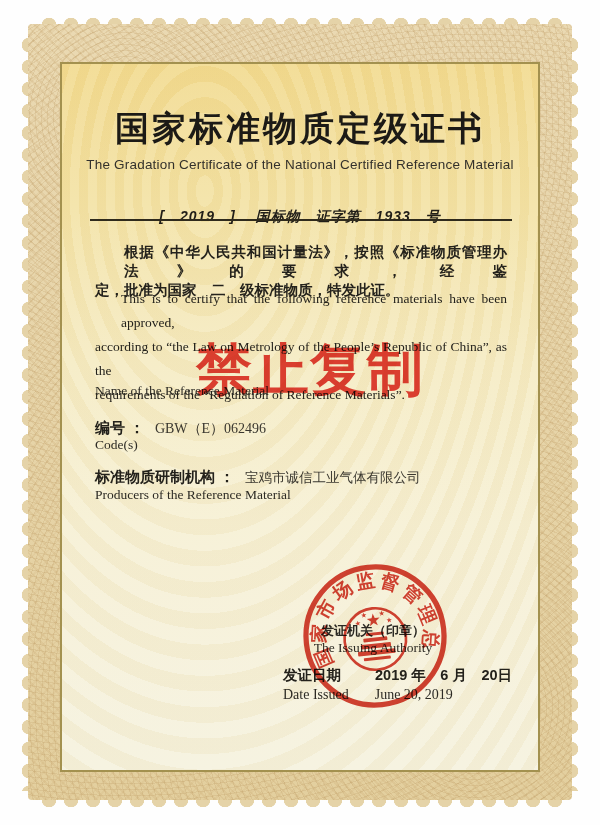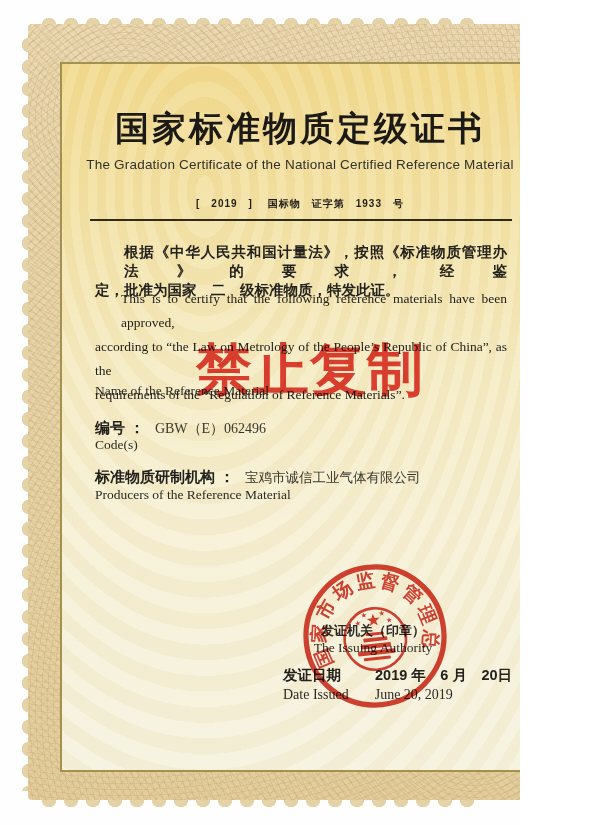--- a/index.html
+++ b/index.html
@@ -1,16 +1,16 @@
 <!DOCTYPE html>
 <html><head>
 <meta charset="utf-8">
 <style>
   html,body{margin:0;padding:0;background:#ffffff;}
-  .cert{position:relative;width:520px;height:825px;background:#fefefe;overflow:hidden;
+  .cert{position:relative;width:600px;height:825px;background:#fefefe;overflow:hidden;
         font-family:"Liberation Sans",sans-serif;color:#262420;}
   
   .frame{position:absolute;left:28px;top:24px;width:544px;height:776px;border-radius:4px;
     background:
       repeating-radial-gradient(circle at 18% 12%, rgba(184,148,92,.20) 0 1px, transparent 1px 6px),
       repeating-radial-gradient(circle at 82% 88%, rgba(184,148,92,.20) 0 1px, transparent 1px 6px),
       repeating-linear-gradient(45deg, rgba(196,160,104,.18) 0 2px, transparent 2px 6px),
       repeating-linear-gradient(-45deg, rgba(196,160,104,.12) 0 2px, transparent 2px 7px),
       linear-gradient(180deg,#ead9b2,#e3cf9e);}
   .scallop{position:absolute;}
@@ -30,21 +30,21 @@
   .inner{position:absolute;left:60px;top:62px;width:476px;height:706px;
     border:2px solid #a3914f;
     background:
       repeating-radial-gradient(ellipse at 30% 18%, rgba(255,255,255,.10) 0 9px, rgba(210,172,92,.07) 9px 18px),
       linear-gradient(180deg,#f2da8e 0%,#f3e2a4 20%,#f5ebc2 42%,#f6f0d4 65%,#f5f2de 100%);}
   .abs{position:absolute;}
   .ctr{left:0;width:600px;text-align:center;}
   .title{top:106px;font-size:34px;font-weight:bold;letter-spacing:3px;color:#1c1a16;
          font-family:"Liberation Serif",serif;}
   .subtitle{top:157px;font-size:13.5px;color:#33312c;letter-spacing:0.2px;}
-  .certno{top:197px;font-size:10px;font-weight:bold;color:#211e18;letter-spacing:1px;}
+  .certno{top:208px;font-size:14px;font-weight:bold;color:#211e18;letter-spacing:1px;font-style:italic;}
   .rule{top:219px;left:90px;width:422px;height:2px;background:#2f2a1c;}
   .para{left:95px;width:412px;}
   .para-zh{top:243px;font-size:14.5px;font-weight:bold;line-height:19px;color:#24221c;}
   .para-en{top:287px;font-size:13.5px;line-height:24px;color:#24221c;
            font-family:"Liberation Serif",serif;}
   .j{text-align:justify;text-align-last:justify;}
   .ind-zh{padding-left:29px;}
   .ind-en1{padding-left:26px;}
   .ind-en3{padding-left:8px;}
   .fld-label{font-size:15px;font-weight:bold;color:#23211b;}

